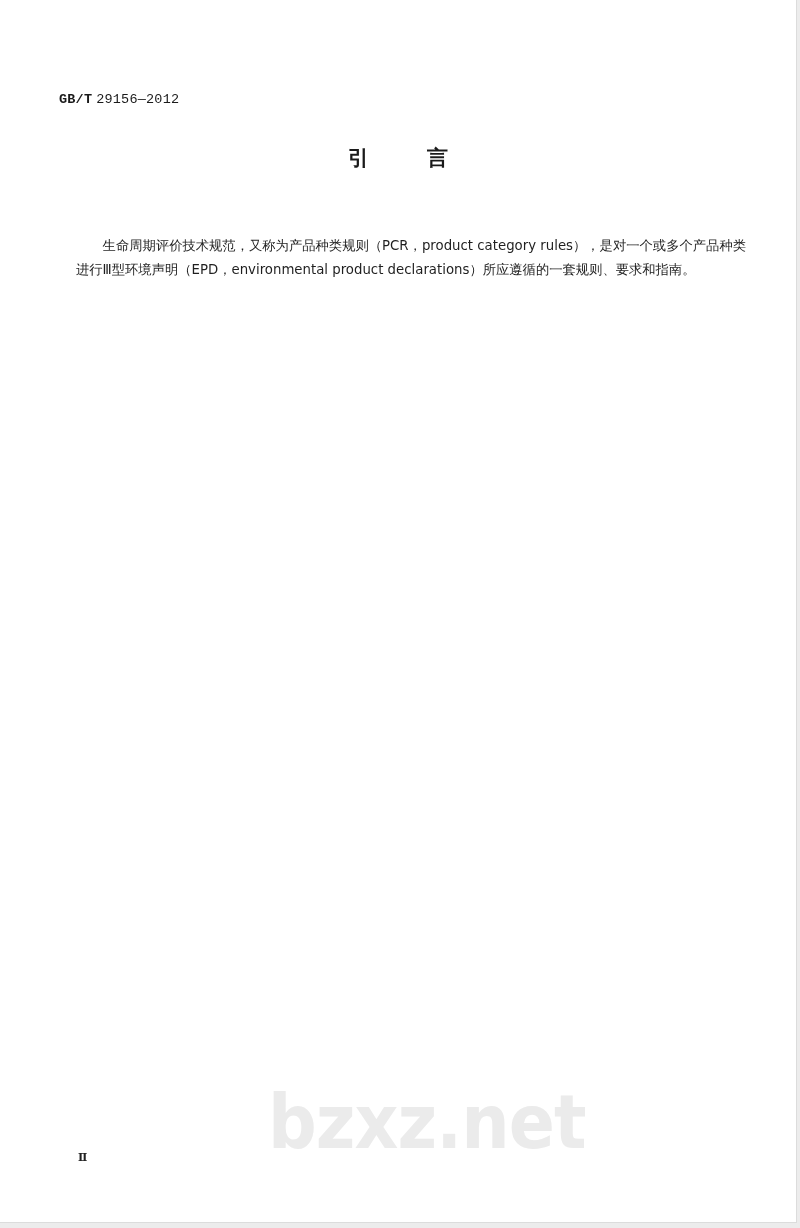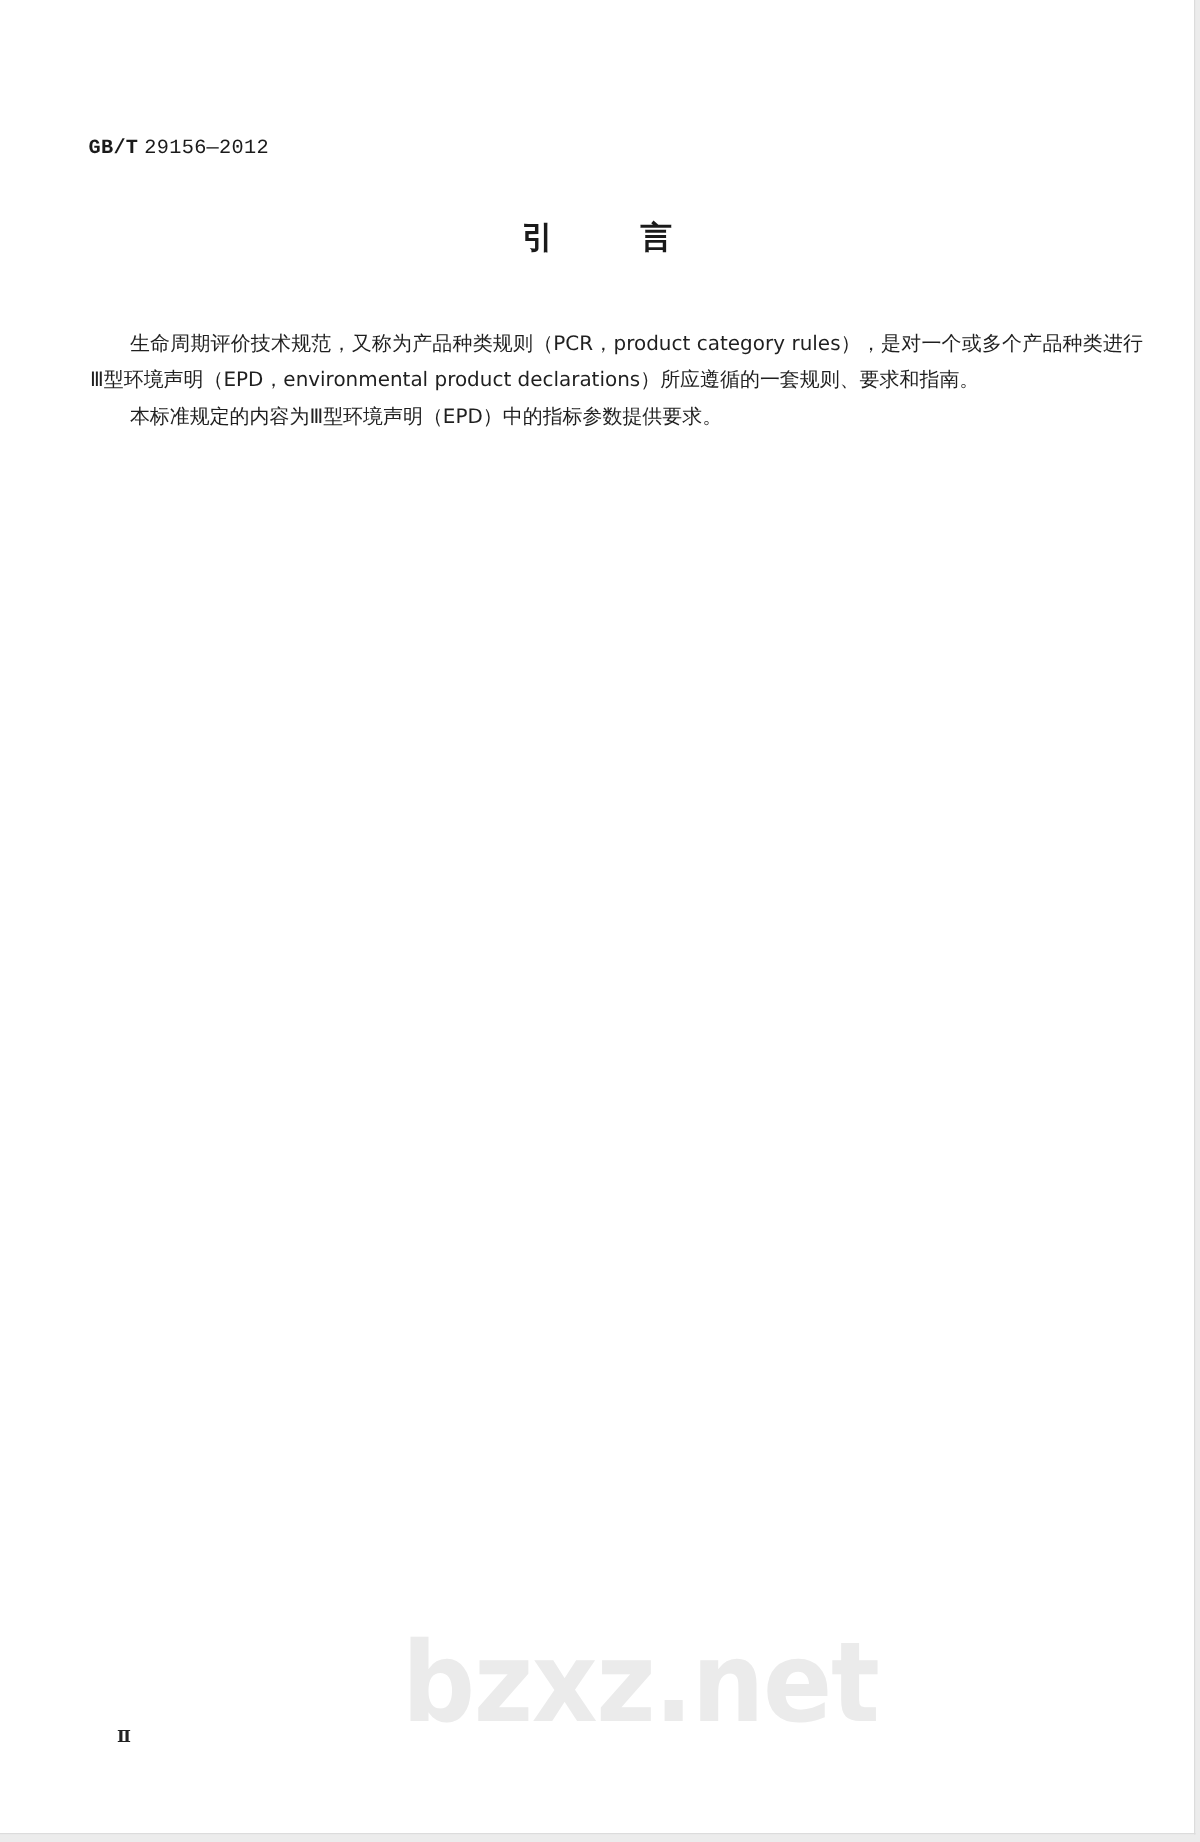--- a/index.html
+++ b/index.html
@@ -59,21 +59,21 @@
       top: 218px;
       width: 702px;
       font-family: "DejaVu Sans", sans-serif;
       font-size: 13.3px;
       line-height: 24.3px;
       text-align: justify;
       text-justify: inter-character;
       color: #1f1f1f;
     }
     .body-text p {
-      margin: 0;
+      margin: 16px;
       text-indent: 2em;
     }
     .page-number {
       position: absolute;
       left: 78px;
       top: 1151px;
       font-family: "DejaVu Serif", serif;
       font-size: 11px;
       font-weight: bold;
       color: #222;
@@ -98,20 +98,19 @@
 <div class="page">
 
   <div class="std-code">
     <span>GB/T</span><span class="num">29156—2012</span>
   </div>
 
   <div class="title">引言</div>
 
   <div class="body-text">
     <p>生命周期评价技术规范，又称为产品种类规则（PCR，product category rules），是对一个或多个产品种类进行Ⅲ型环境声明（EPD，environmental product declarations）所应遵循的一套规则、要求和指南。</p>
-    <p>本标准规定的内容为Ⅲ型环境声明（EPD）中的指标参数提供要求。</p>
   </div>
 
   <div class="watermark">bzxz.net</div>
 
   <div class="page-number">Ⅱ</div>
 
 </div>
 
 </body></html>

